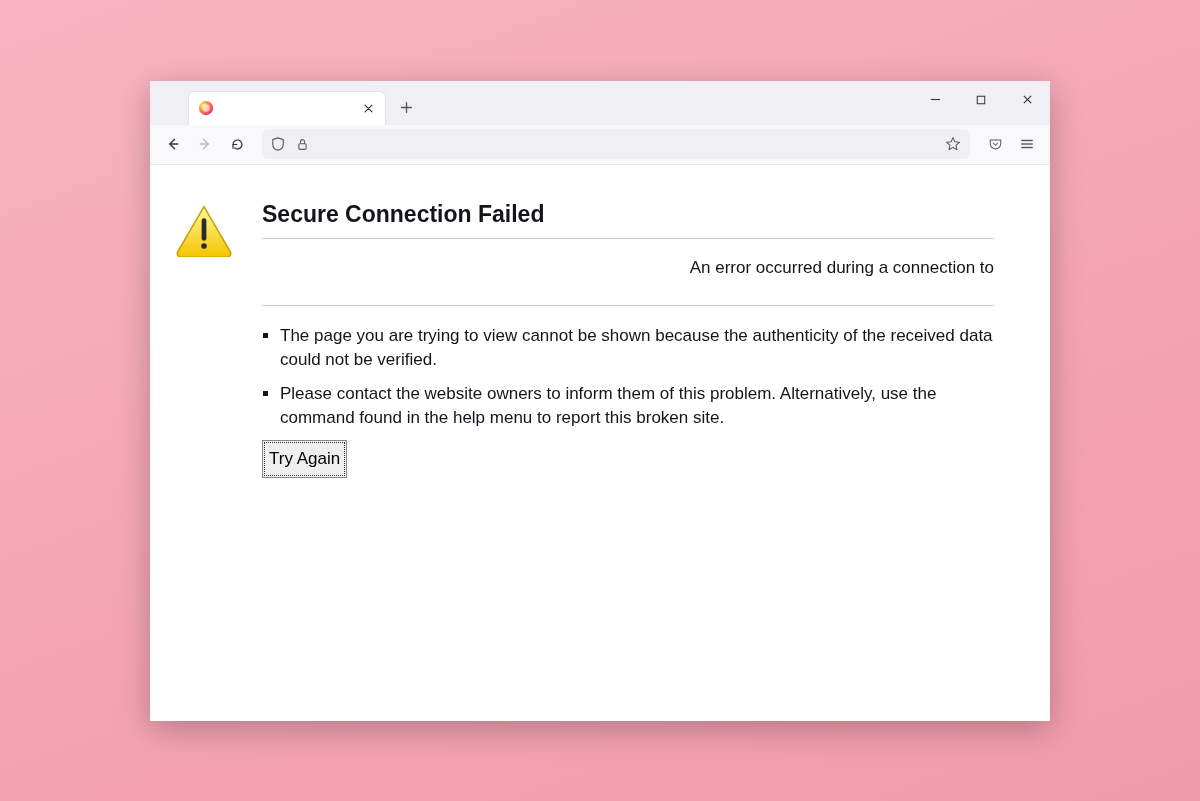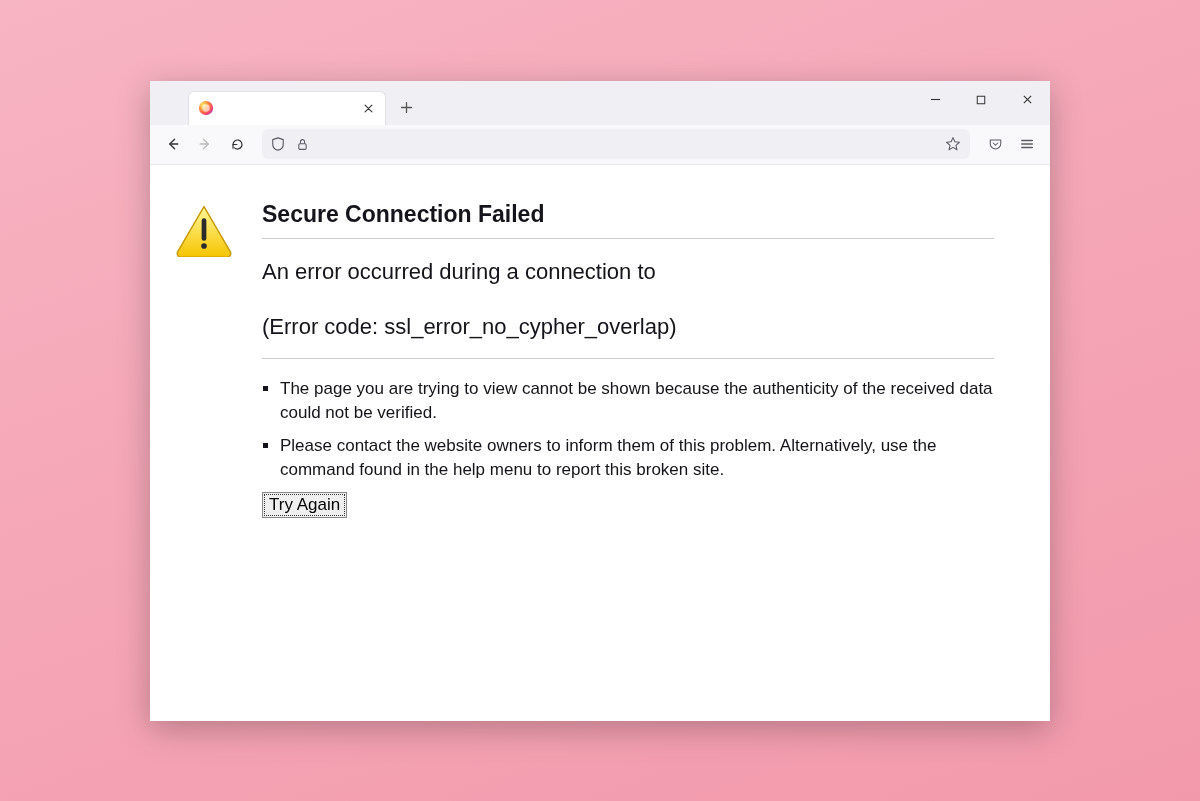--- a/index.html
+++ b/index.html
@@ -143,43 +143,44 @@
   }
   h1.error-title {
     font-size: 23px;
     font-weight: 700;
     color: #15141a;
     border-bottom: 1px solid #ccc;
     padding-bottom: 10px;
     margin-bottom: 18px;
   }
   .error-line {
-    font-size: 22px;
+    font-size: 17px;
     color: #15141a;
     margin-bottom: 26px;
     line-height: 1.35;
+    text-align: right;
   }
   .divider {
     border-top: 1px solid #ccc;
     margin: 16px 0 18px 0;
   }
   ul.error-list {
     list-style: square;
     padding-left: 18px;
   }
   ul.error-list li {
     font-size: 17px;
     color: #15141a;
     line-height: 1.4;
     margin-bottom: 10px;
   }
   button.try-again {
     font-family: inherit;
     font-size: 17px;
-    padding: 2px 6px;
+    padding: 8px 6px;
     background: #efefef;
     border: 1px solid #888;
     outline: 1px dotted #333;
     outline-offset: -3px;
     cursor: pointer;
   }
 </style>
 </head>
 <body>
 
@@ -294,21 +295,20 @@
             </linearGradient>
           </defs>
           <path d="M32 3 L60 51 a4 4 0 0 1 -3.5 6 H7.5 a4 4 0 0 1 -3.5 -6 Z" fill="url(#wg)" stroke="#c79a00" stroke-width="1.5" stroke-linejoin="round"></path>
           <path d="M32 18 V37" stroke="#2b2b2b" stroke-width="5" stroke-linecap="round"></path>
           <circle cx="32" cy="45" r="3" fill="#2b2b2b"></circle>
         </svg>
       </div>
       <div class="error-body">
         <h1 class="error-title">Secure Connection Failed</h1>
         <p class="error-line">An error occurred during a connection to</p>
-        <p class="error-line" style="margin-bottom:12px">(Error code: ssl_error_no_cypher_overlap)</p>
         <div class="divider"></div>
         <ul class="error-list">
           <li>The page you are trying to view cannot be shown because the authenticity of the received data could not be verified.</li>
           <li>Please contact the website owners to inform them of this problem. Alternatively, use the command found in the help menu to report this broken site.</li>
         </ul>
         <button class="try-again">Try Again</button>
       </div>
     </div>
   </div>
 

